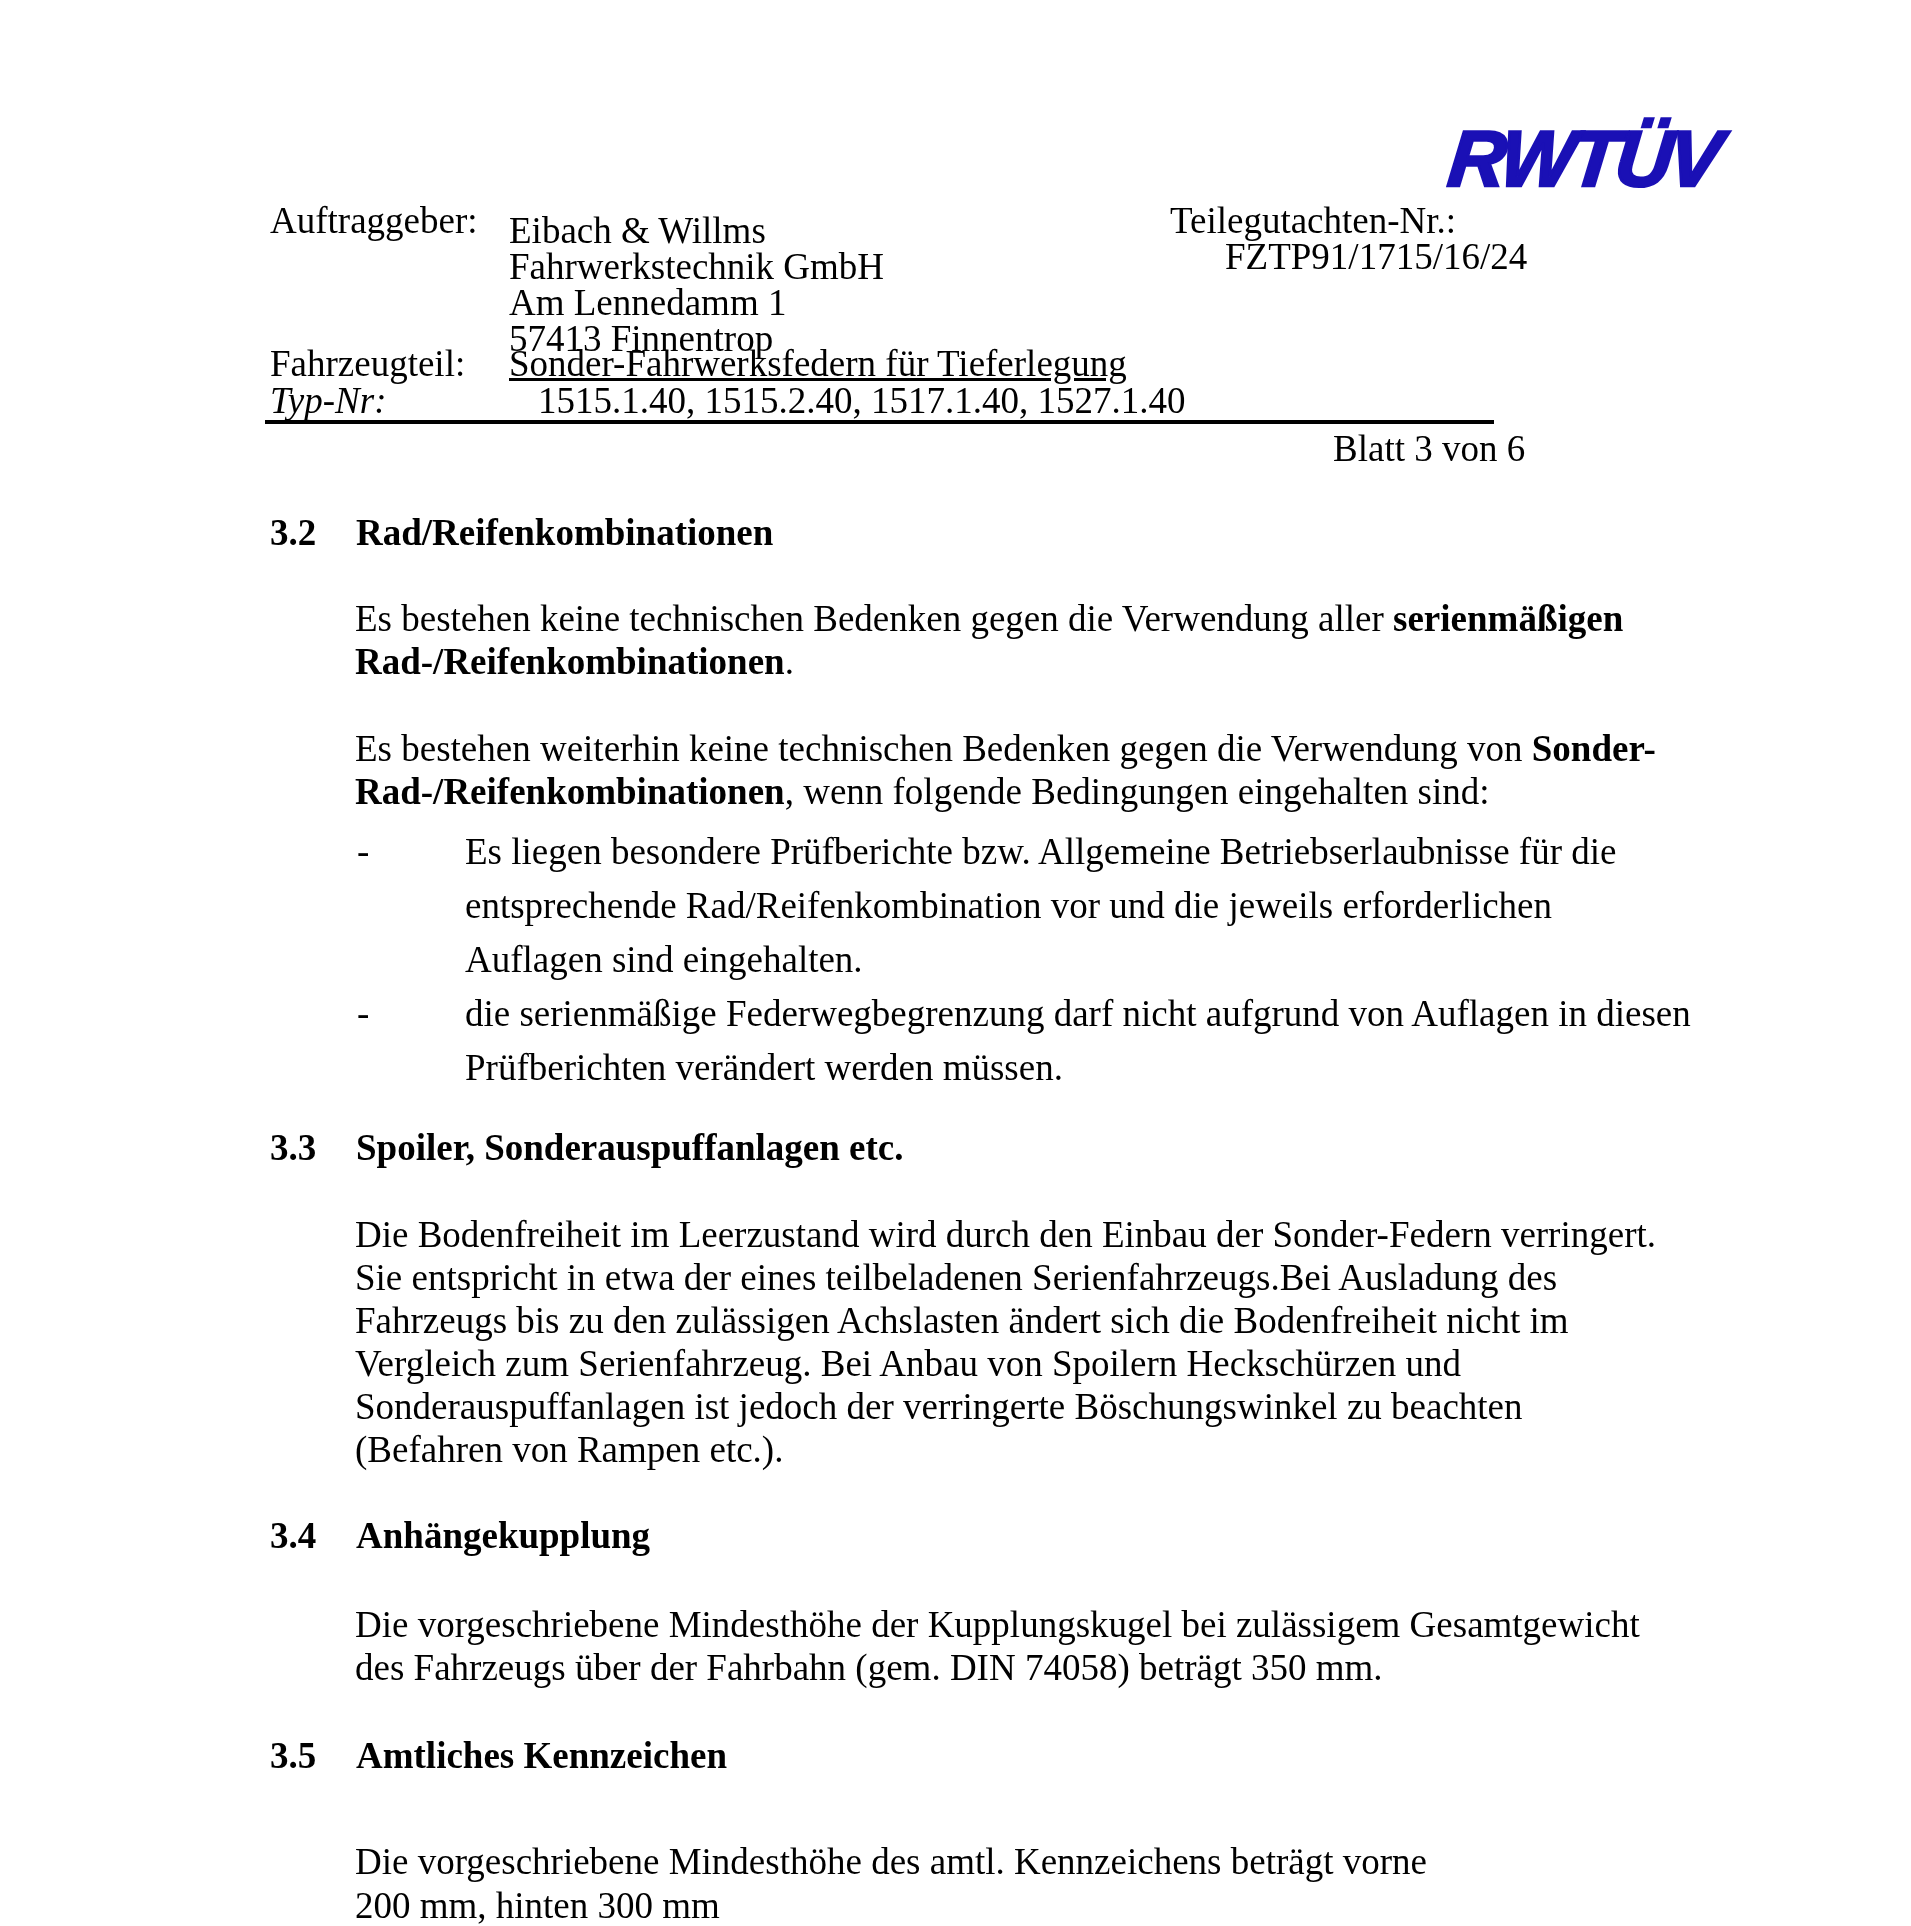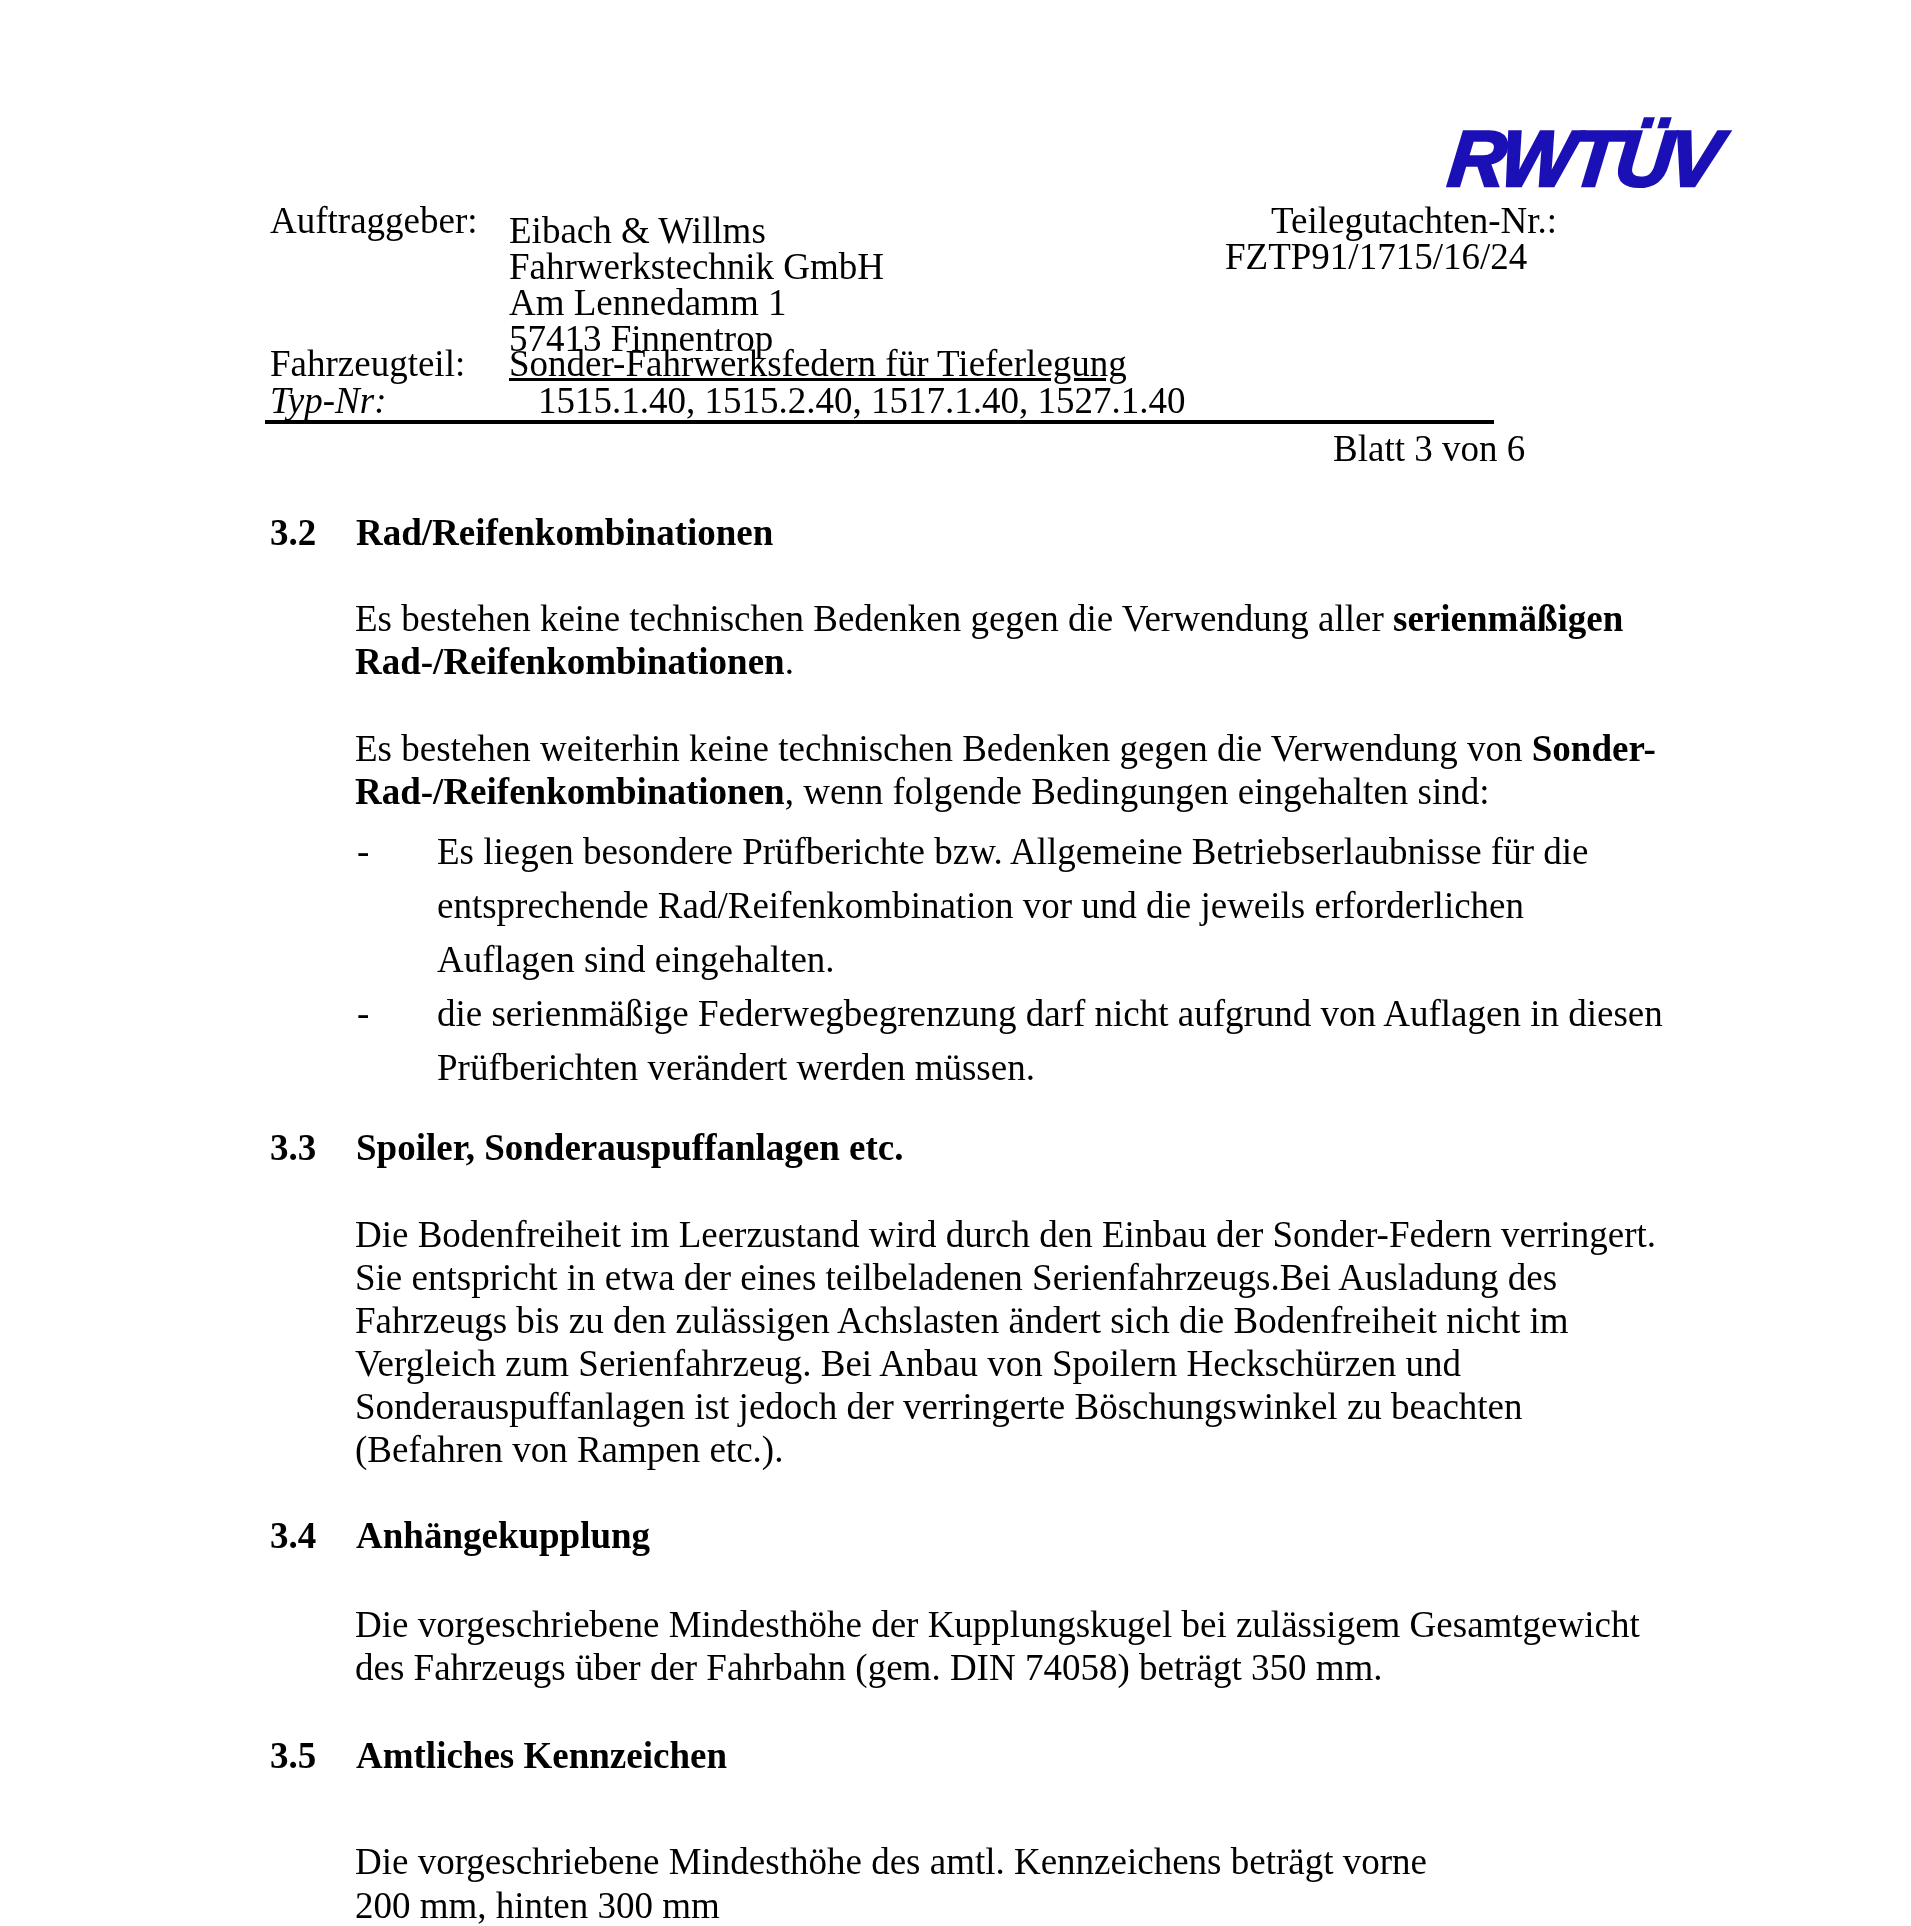--- a/index.html
+++ b/index.html
@@ -22,35 +22,35 @@
   .rule{position:absolute;background:#000;}
   .logo{
     position:absolute;left:1449px;top:119px;width:293px;height:81px;
     font-family:"Liberation Sans", sans-serif;font-weight:bold;font-style:italic;
     font-size:79px;line-height:79px;letter-spacing:-3.9px;
     transform:skewX(-6deg);
     -webkit-text-stroke:2.7px currentColor;
   }
   .bullet-item{position:absolute;}
   .bullet-dash{position:absolute;left:0;top:0;}
-  .bullet-text{margin-left:80px;}
+  .bullet-text{margin-left:108px;}
 </style>
 </head>
 <body>
 
 <div class="page">
 
   <div class="logo" style="color: rgb(26, 16, 181);">RWTÜV</div>
 
   <div class="abs fs" style="left:270px;top:203px;">Auftraggeber:</div>
   <div class="abs fs" style="left:509px;top:213px;">Eibach &amp; Willms
 Fahrwerkstechnik GmbH
 Am Lennedamm 1
 57413 Finnentrop</div>
-  <div class="abs fs nowrap" style="left:1271px;top:203px;text-align:center;">Teilegutachten-Nr.:</div>
+  <div class="abs fs nowrap" style="left:1170px;top:203px;text-align:center;">Teilegutachten-Nr.:</div>
   <div class="abs fs nowrap" style="left:1225px;top:239px;">FZTP91/1715/16/24</div>
   <div class="abs fs" style="left:270px;top:346px;">Fahrzeugteil:</div>
   <div class="abs fs nowrap" style="left:509px;top:346px;text-decoration:underline;">Sonder-Fahrwerksfedern für Tieferlegung</div>
   <div class="abs fs" style="left:270px;top:383px;font-style:italic;">Typ-Nr:</div>
   <div class="abs fs nowrap" style="left:509px;top:383px;margin-left:29px;">1515.1.40, 1515.2.40, 1517.1.40, 1527.1.40</div>
   <div class="abs fs nowrap" style="left:1333px;top:383px;margin-top:48px;">Blatt 3 von 6</div>
 
   <div class="rule" style="left:265px;top:420px;width:1229px;height:3.5px;"></div>
 
   <div class="abs heading" style="left:270px;top:513px;width:1387px;">

